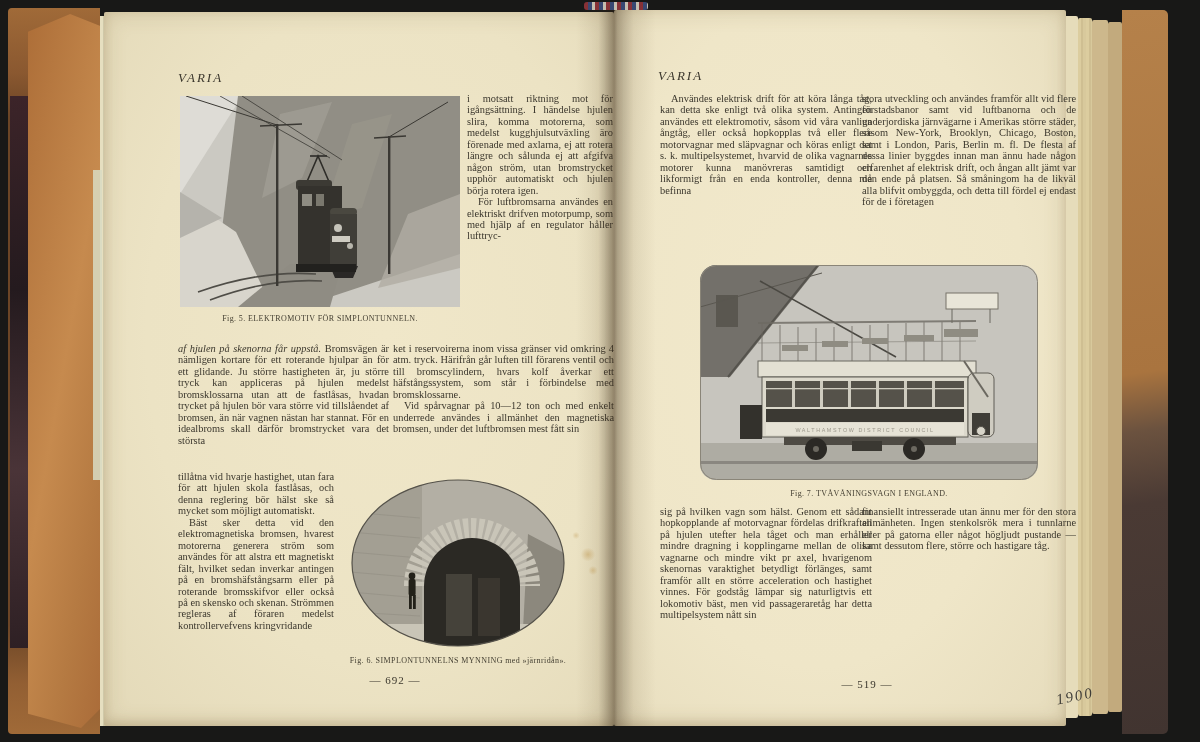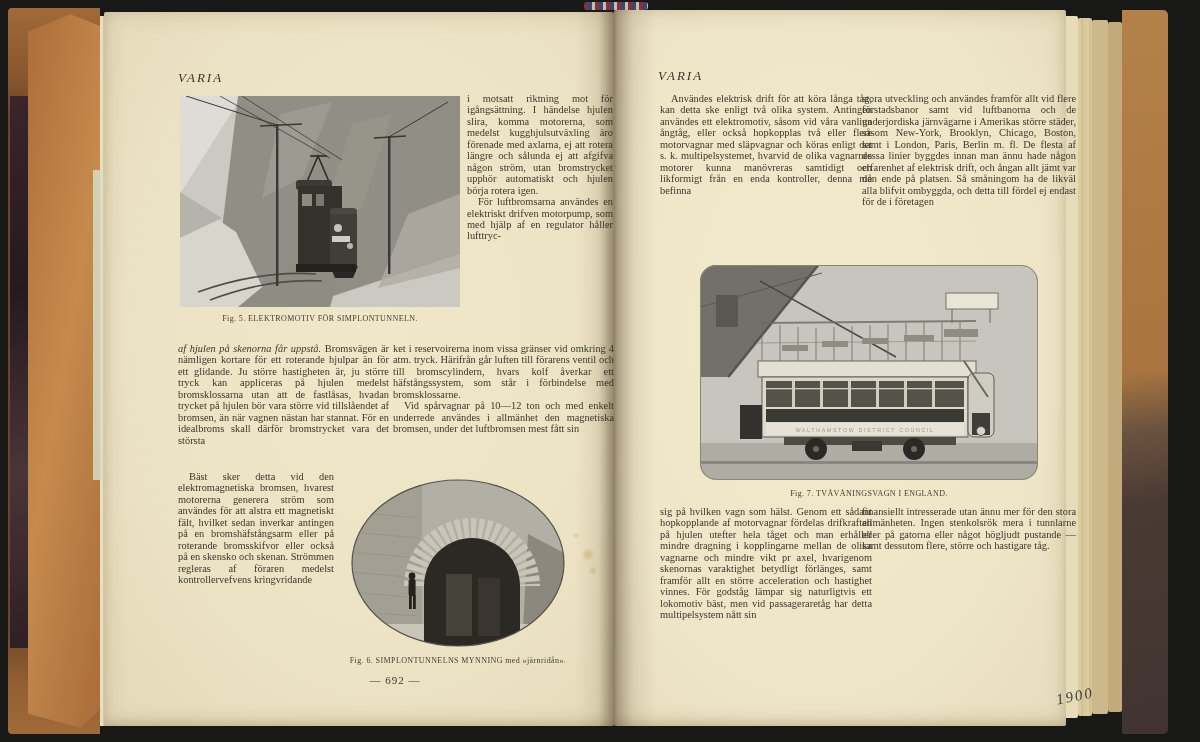--- a/index.html
+++ b/index.html
@@ -128,20 +128,21 @@
       <p>i motsatt riktning mot för igångsättning. I händelse hjulen slira, komma motorerna, som medelst kugghjulsutväxling äro förenade med axlarna, ej att rotera längre och sålunda ej att afgifva någon ström, utan bromstrycket upphör automatiskt och hjulen börja rotera igen.</p>
       <p class="indent">För luftbromsarna användes en elektriskt drifven motorpump, som med hjälp af en regulator håller lufttryc-</p>
     </div>
 
     <div class="abs body-text" style="left:74px;top:331px;width:211px;">
       <p><i>af hjulen på skenorna får uppstå.</i>
          <span>Bromsvägen är nämligen kortare för ett roterande hjulpar än för ett glidande. Ju större hastigheten är, ju större tryck kan appliceras på hjulen medelst bromsklossarna utan att de fastlåsas, hvadan trycket på hjulen bör vara större vid tillslåendet af bromsen, än när vagnen nästan har stannat. För en idealbroms skall därför bromstrycket vara det största</span></p>
     </div>
 
     <div class="abs body-text" style="left:74px;top:459px;width:156px;">
+      <p>tillåtna vid hvarje hastighet, utan fara för att hjulen skola fastlåsas, och denna reglering bör hälst ske så mycket som möjligt automatiskt.</p>
       <p class="indent">Bäst sker detta vid den elektromagnetiska bromsen, hvarest motorerna generera ström som användes för att alstra ett magnetiskt fält, hvilket sedan inverkar antingen på en bromshäfstångsarm eller på roterande bromsskifvor eller också på en skensko och skenan. Strömmen regleras af föraren medelst kontrollervefvens kringvridande</p>
     </div>
 
     <div class="abs body-text" style="left:289px;top:331px;width:221px;">
       <p>ket i reservoirerna inom vissa gränser vid omkring 4 atm. tryck. Härifrån går luften till förarens ventil och till bromscylindern, hvars kolf åverkar ett häfstångssystem, som står i förbindelse med bromsklossarne.</p>
       <p class="indent">Vid spårvagnar på 10—12 ton och med enkelt underrede användes i allmänhet den magnetiska bromsen, under det luftbromsen mest fått sin</p>
     </div>
 
     <svg class="abs photo" style="left:246px;top:466px;" width="216" height="170" viewBox="0 0 216 170">
       <defs>
@@ -269,20 +270,21 @@
     <div class="abs caption" style="left:86px;top:479px;width:338px;">Fig. 7.  TVÅVÅNINGSVAGN I ENGLAND.</div>
 
     <div class="abs body-text" style="left:46px;top:496px;width:212px;">
       <p>sig på hvilken vagn som hälst. Genom ett sådant hopkopplande af motorvagnar fördelas drifkraften på hjulen utefter hela tåget och man erhåller mindre dragning i kopplingarne mellan de olika vagnarne och mindre vikt pr axel, hvarigenom skenornas varaktighet betydligt förlänges, samt framför allt en större acceleration och hastighet vinnes. För godståg lämpar sig naturligtvis ett lokomotiv bäst, men vid passageraretåg har detta multipelsystem nått sin</p>
     </div>
 
     <div class="abs body-text" style="left:248px;top:496px;width:214px;">
       <p>finansiellt intresserade utan ännu mer för den stora allmänheten. Ingen stenkolsrök mera i tunnlarne eller på gatorna eller något högljudt pustande — samt dessutom flere, större och hastigare tåg.</p>
     </div>
 
+    <div class="abs pageno" style="left:44px;top:668px;width:418px;">— 519 —</div>
   </div>
 
   <div class="abs" id="gutter"></div>
   <div class="abs stain" id="stain1"></div>
   <div class="abs stain" id="stain2"></div>
   <div class="abs stain" id="stain3"></div>
   <div class="abs" id="handwriting">1900</div>
 </div>
 
 </body></html>

